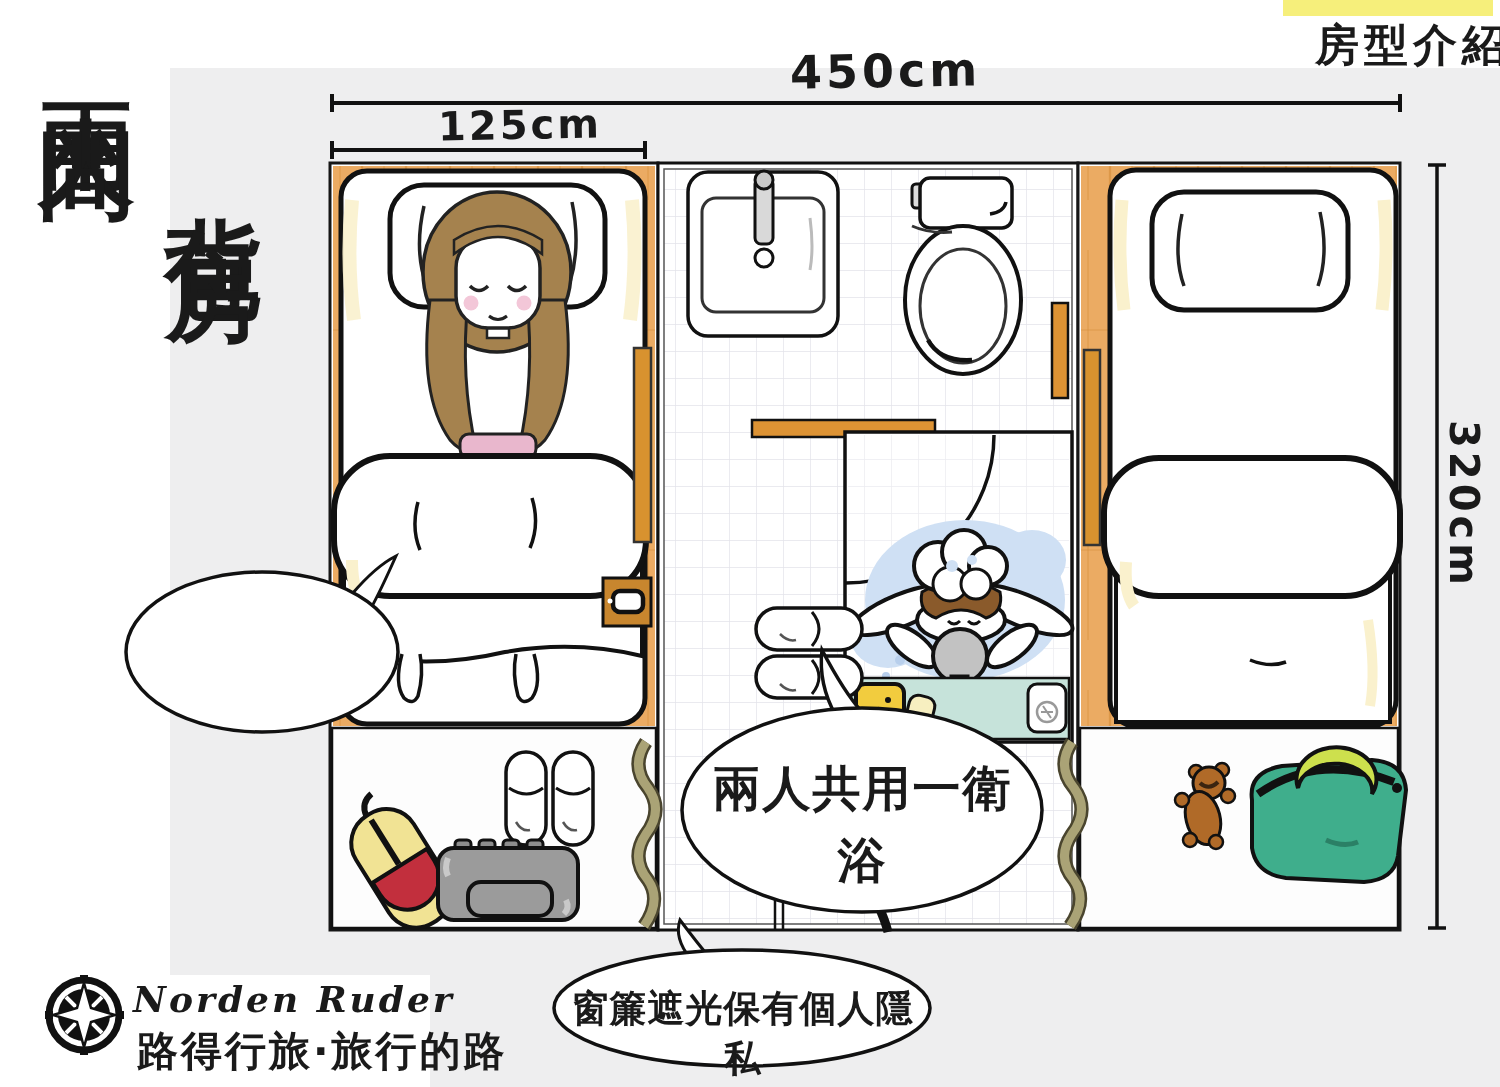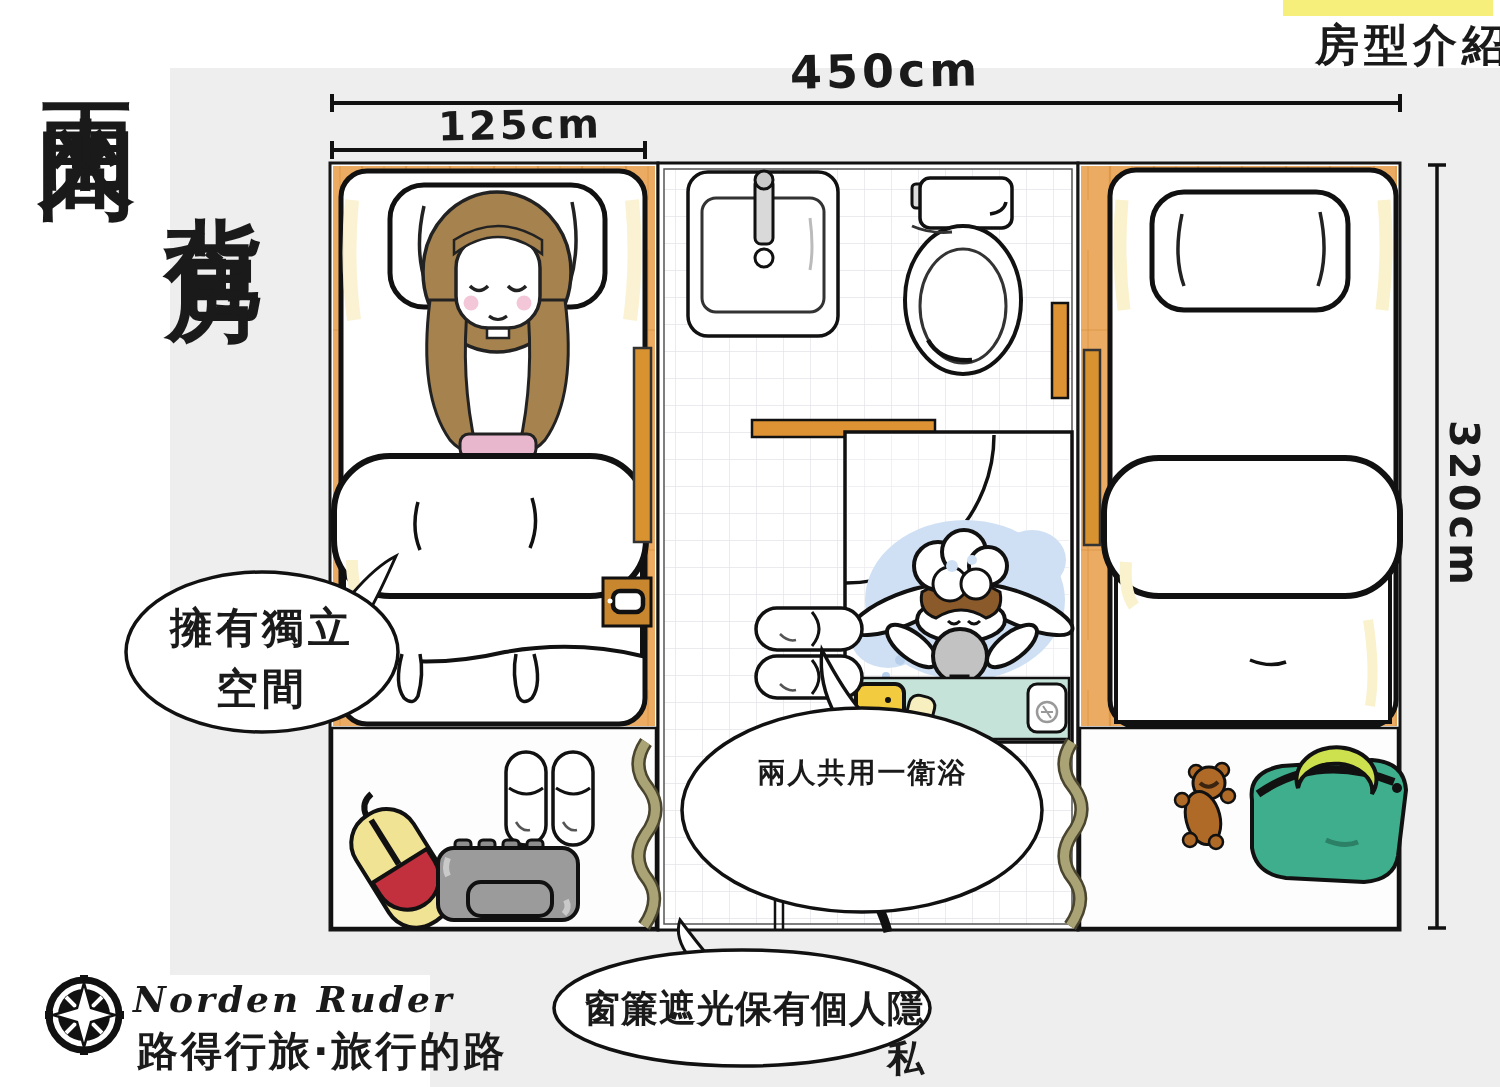--- a/index.html
+++ b/index.html
@@ -15,22 +15,22 @@
   #title-col2{left:166px;top:138px;height:420px;}
   #corner-highlight{left:1283px;top:0;width:210px;height:16px;background:#f6ef7b;}
   #corner-tag{left:1282px;top:16px;width:210px;font-size:44px;font-weight:700;letter-spacing:5px;margin-left:33px;}
   .dim-label{font-weight:700;}
   #dim-450{left:790px;top:44px;font-size:46px;letter-spacing:4px;transform:rotate(-1deg);}
   #dim-125{left:438px;top:102px;font-size:40px;letter-spacing:3px;transform:rotate(-1deg);}
   #dim-320{left:1395px;top:468px;width:140px;height:44px;font-size:40px;letter-spacing:4px;
            transform:rotate(90deg);text-align:center;}
   .bubble-text{text-align:center;font-weight:700;}
   #bubble-left-text{left:148px;top:598px;width:228px;font-size:42px;line-height:1.45;letter-spacing:4px;}
-  #bubble-center-text{left:690px;top:752px;width:345px;font-size:28px;line-height:1.5;letter-spacing:2px;}
-  #bubble-bottom-text{left:560px;top:984px;width:365px;font-size:37px;letter-spacing:1px;text-align:right;}
+  #bubble-center-text{left:690px;top:752px;width:345px;font-size:48px;line-height:1.5;letter-spacing:2px;}
+  #bubble-bottom-text{left:560px;top:984px;width:365px;font-size:37px;letter-spacing:1px;}
   #brand-name{left:133px;top:978px;font-size:36px;font-weight:700;letter-spacing:3px;
               font-family:"DejaVu Serif","Liberation Serif",serif;font-style:italic;}
   #brand-tagline{left:137px;top:1024px;font-size:41px;font-weight:700;letter-spacing:3px;}
 </style>
 </head>
 <body>
 
 <div id="stage">
 
   <div class="abs" id="gray-panel"></div>
@@ -296,24 +296,20 @@
   </svg>
 
   <div class="abs vtitle" id="title-col1">兩人間</div>
   <div class="abs vtitle" id="title-col2">背包房</div>
   <div class="abs" id="corner-tag">房型介紹</div>
 
   <div class="abs dim-label" id="dim-450">450cm</div>
   <div class="abs dim-label" id="dim-125">125cm</div>
   <div class="abs dim-label" id="dim-320">320cm</div>
 
-  <div class="abs bubble-text" id="bubble-left-text">
-    <div>擁有獨立</div>
-    <div>空間</div>
-  </div>
   <div class="abs bubble-text" id="bubble-center-text">
     <div>兩人共用一衛浴</div>
   </div>
   <div class="abs bubble-text" id="bubble-bottom-text">窗簾遮光保有個人隱私</div>
 
   <div class="abs" id="brand-name">Norden Ruder</div>
   <div class="abs" id="brand-tagline">路得行旅·旅行的路</div>
 </div>
 
 </body></html>

